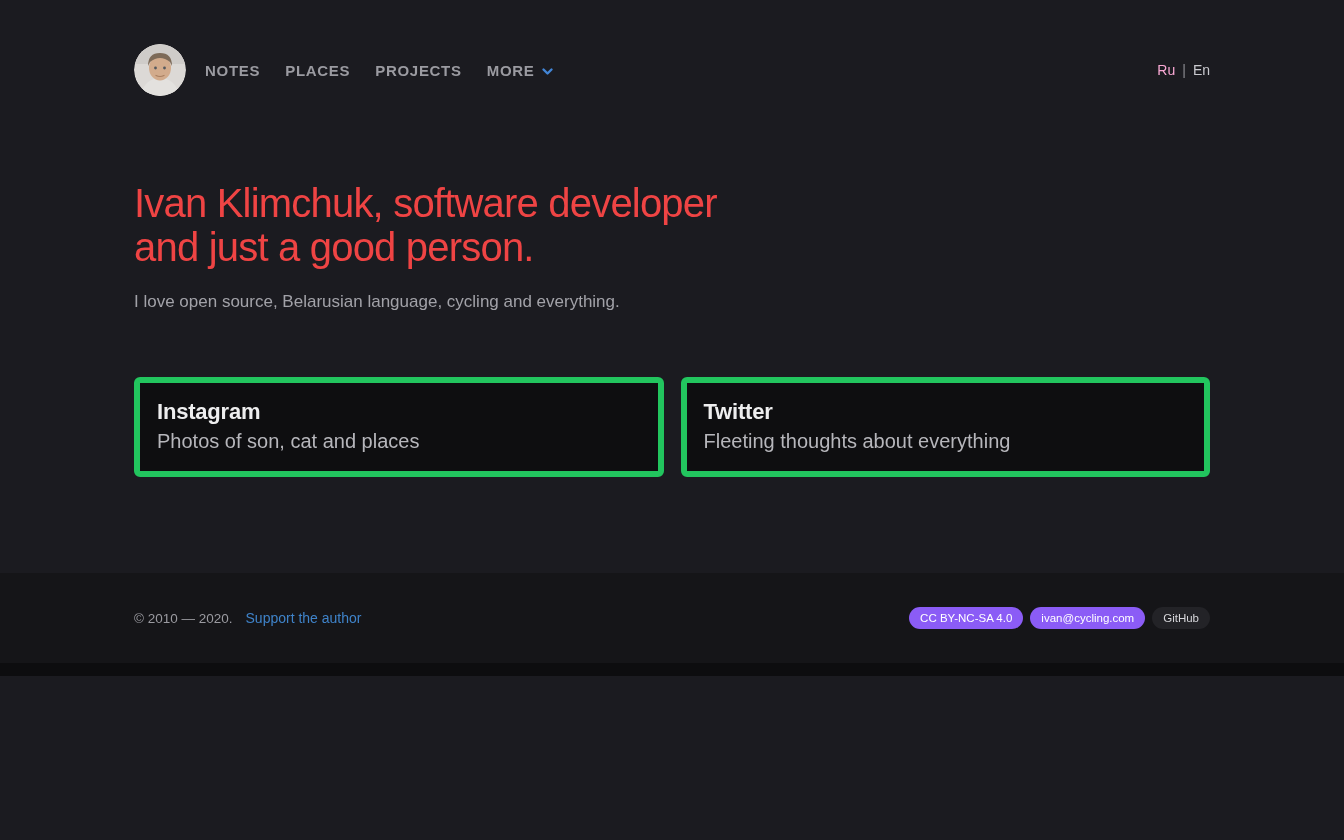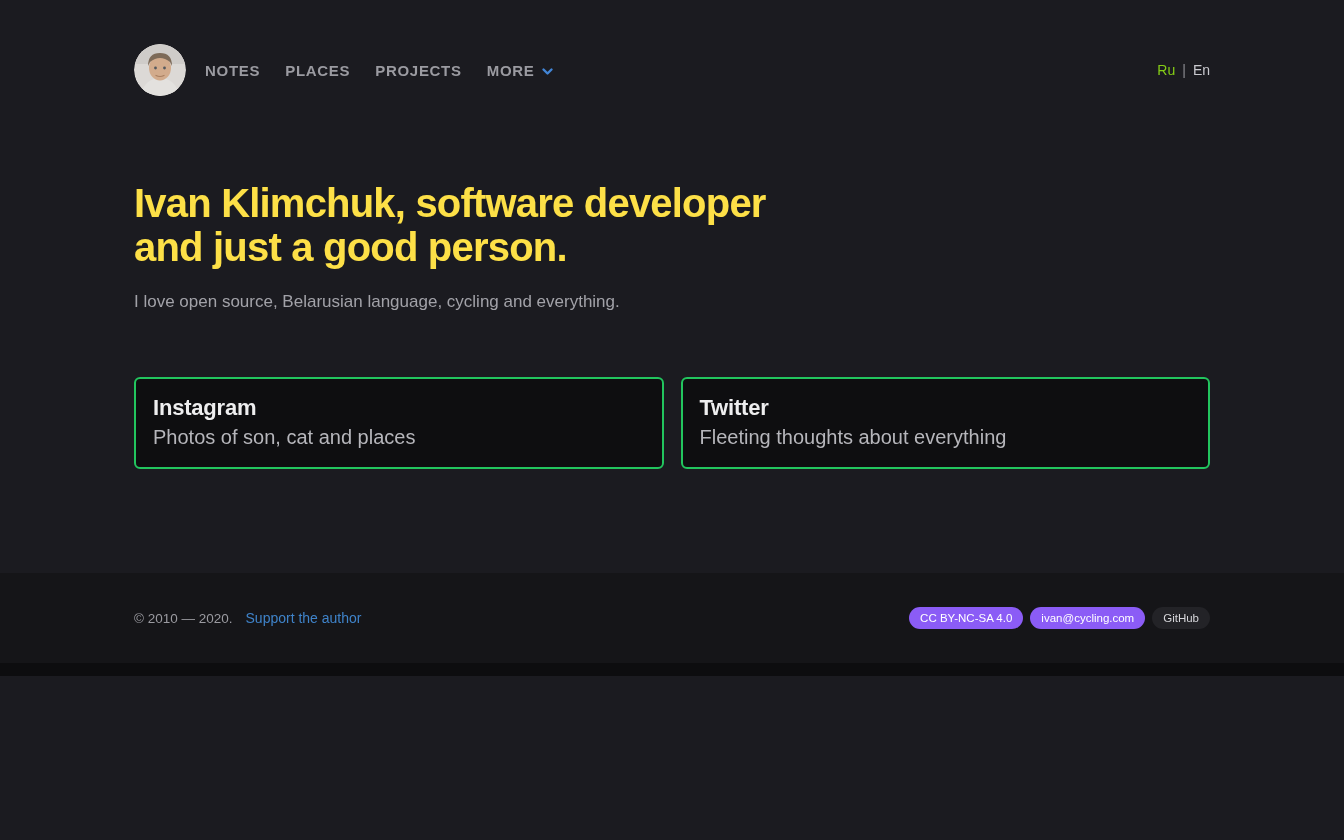--- a/index.html
+++ b/index.html
@@ -46,49 +46,49 @@
     display: flex; align-items: center; gap: 6px;
     text-transform: uppercase;
   }
   .chevron { display: inline-flex; margin-top: 2px; }
   .lang {
     margin-left: auto;
     font-size: 14px;
     color: #8c8c92;
     display: flex; align-items: center; gap: 7px;
   }
-  .lang-link { color: #84cc16; text-decoration: none; cursor: pointer; }
+  .lang-link { color: #f9a8d4; text-decoration: none; cursor: pointer; }
   .lang-current { color: #c9c9ce; }
 
   
   .hero { margin-top: 85px; }
   .hero h1 {
     font-size: 40px;
     line-height: 44px;
-    font-weight: bold;
+    font-weight: normal;
     letter-spacing: -0.8px;
-    color: #fde047;
+    color: #ef4444;
   }
   .hero h1 span { display: block; }
   .hero .subtitle {
     margin-top: 23px;
     font-size: 17px;
     color: #a2a2a8;
   }
 
   
   .cards {
     display: flex;
     gap: 17px;
     margin-top: 65px;
   }
   .card {
     flex: 1 1 0;
     background: #0e0e10;
-    border: 2px solid #22c55e;
+    border: 6px solid #22c55e;
     border-radius: 6px;
     padding: 16px 17px 18px 17px;
     cursor: pointer;
     text-decoration: none;
     display: block;
   }
   .card h3 {
     font-size: 22px;
     font-weight: bold;
     color: #eeeeef;

